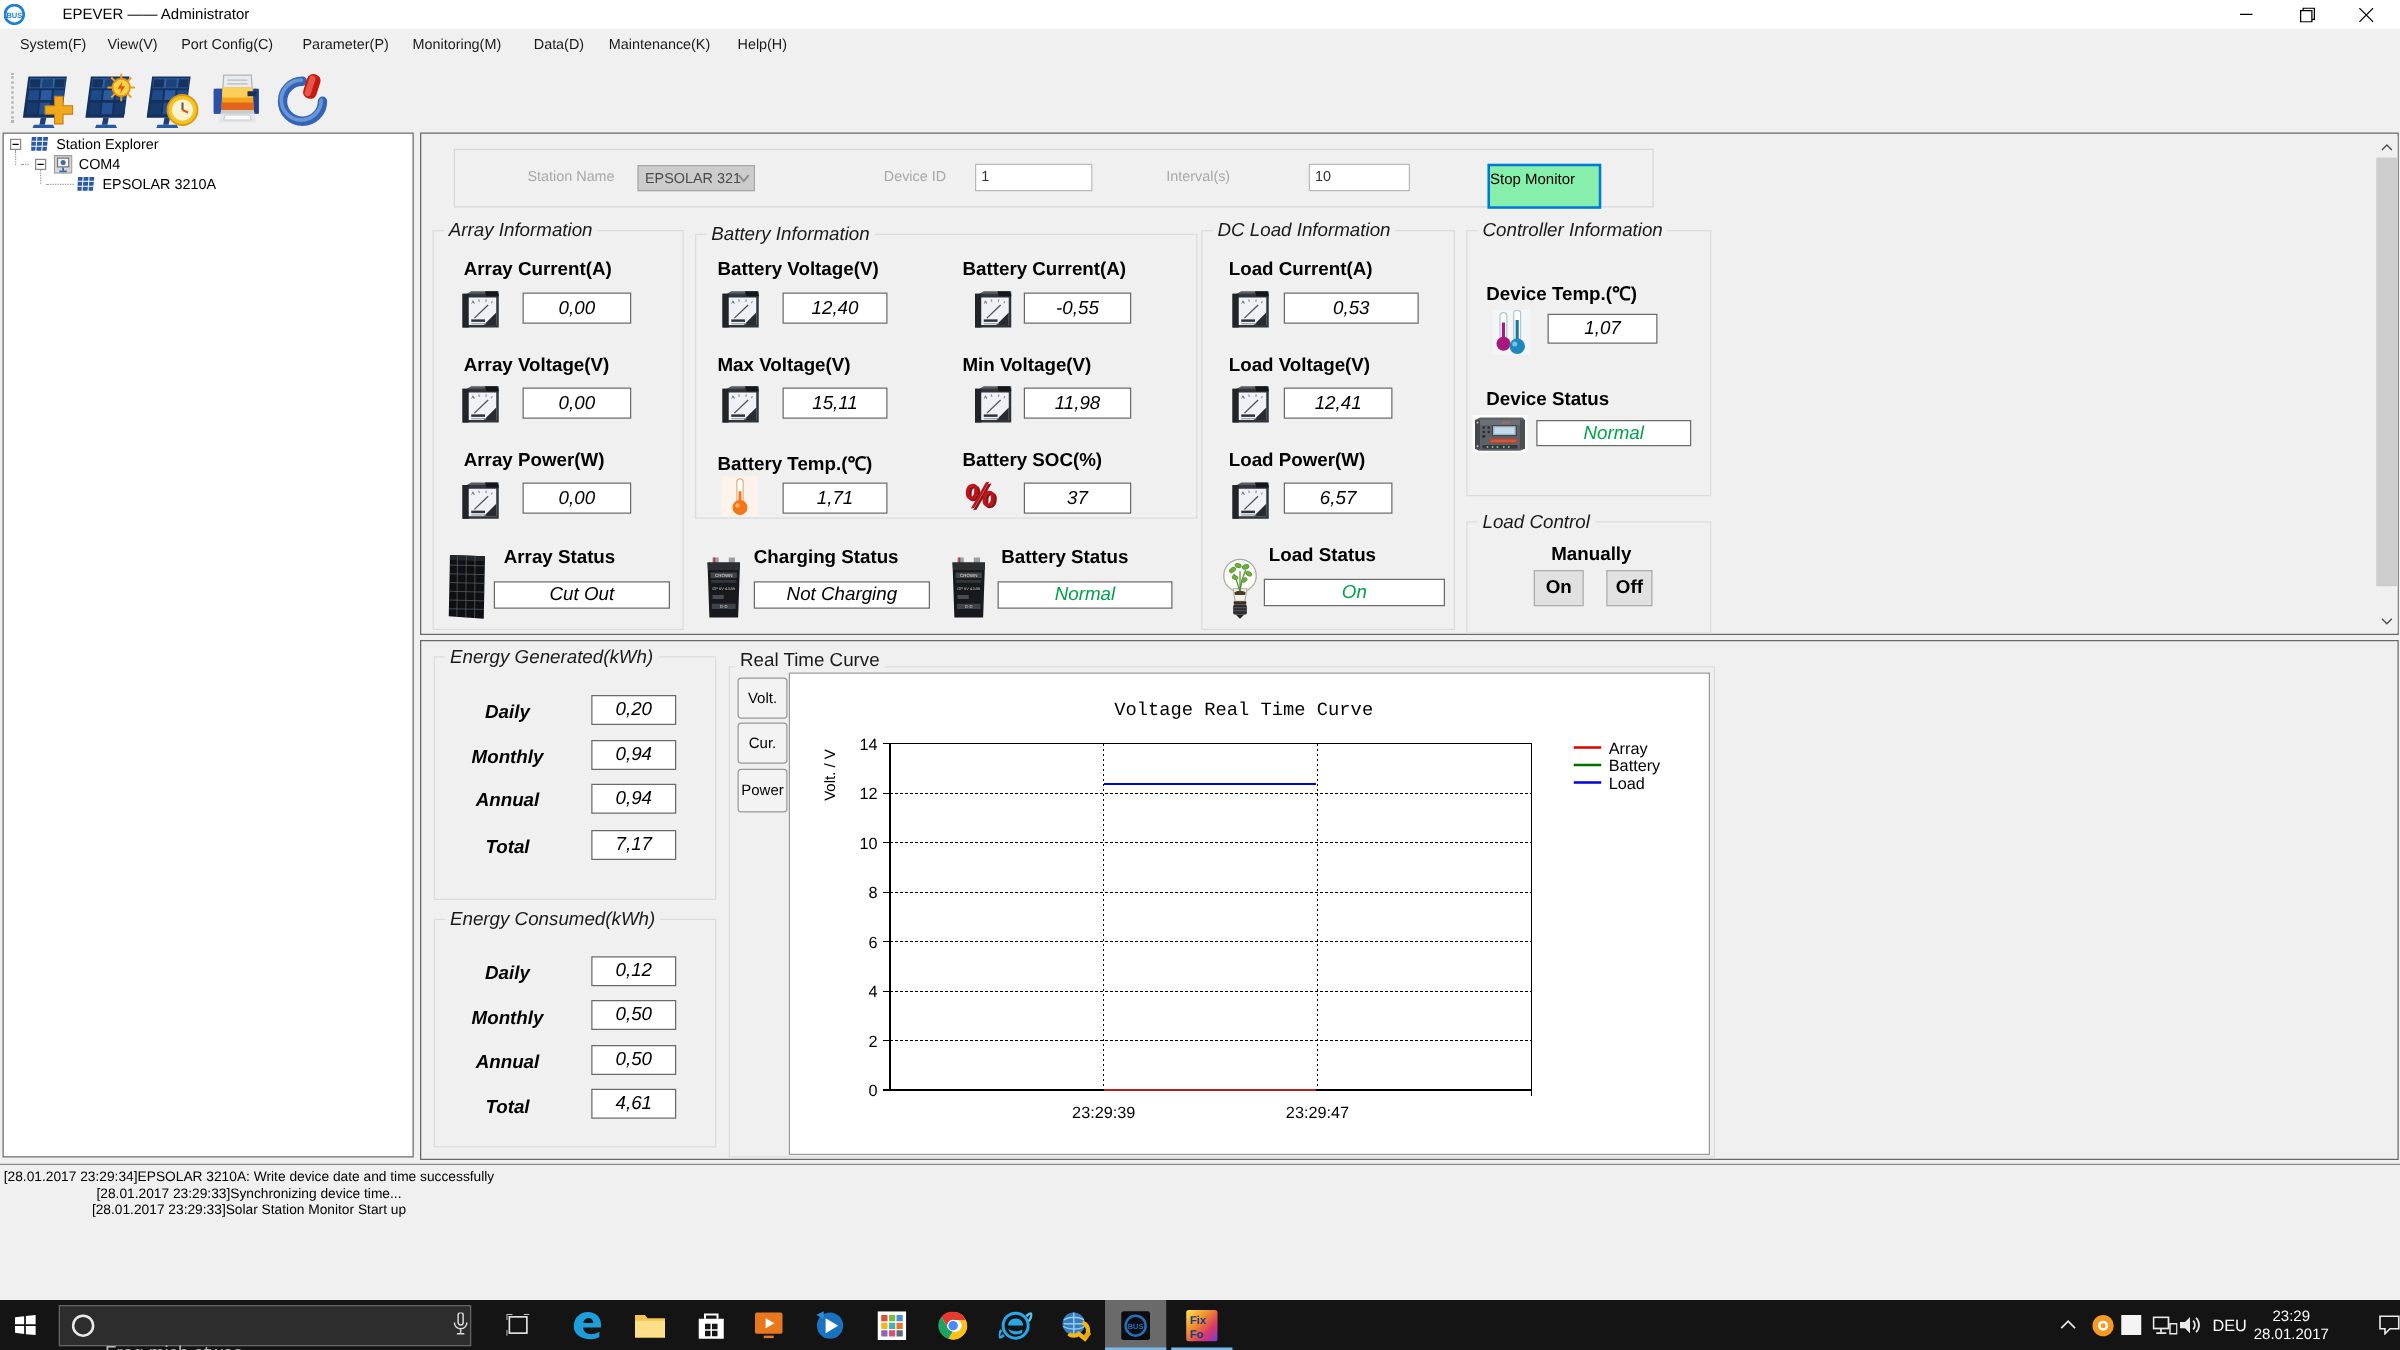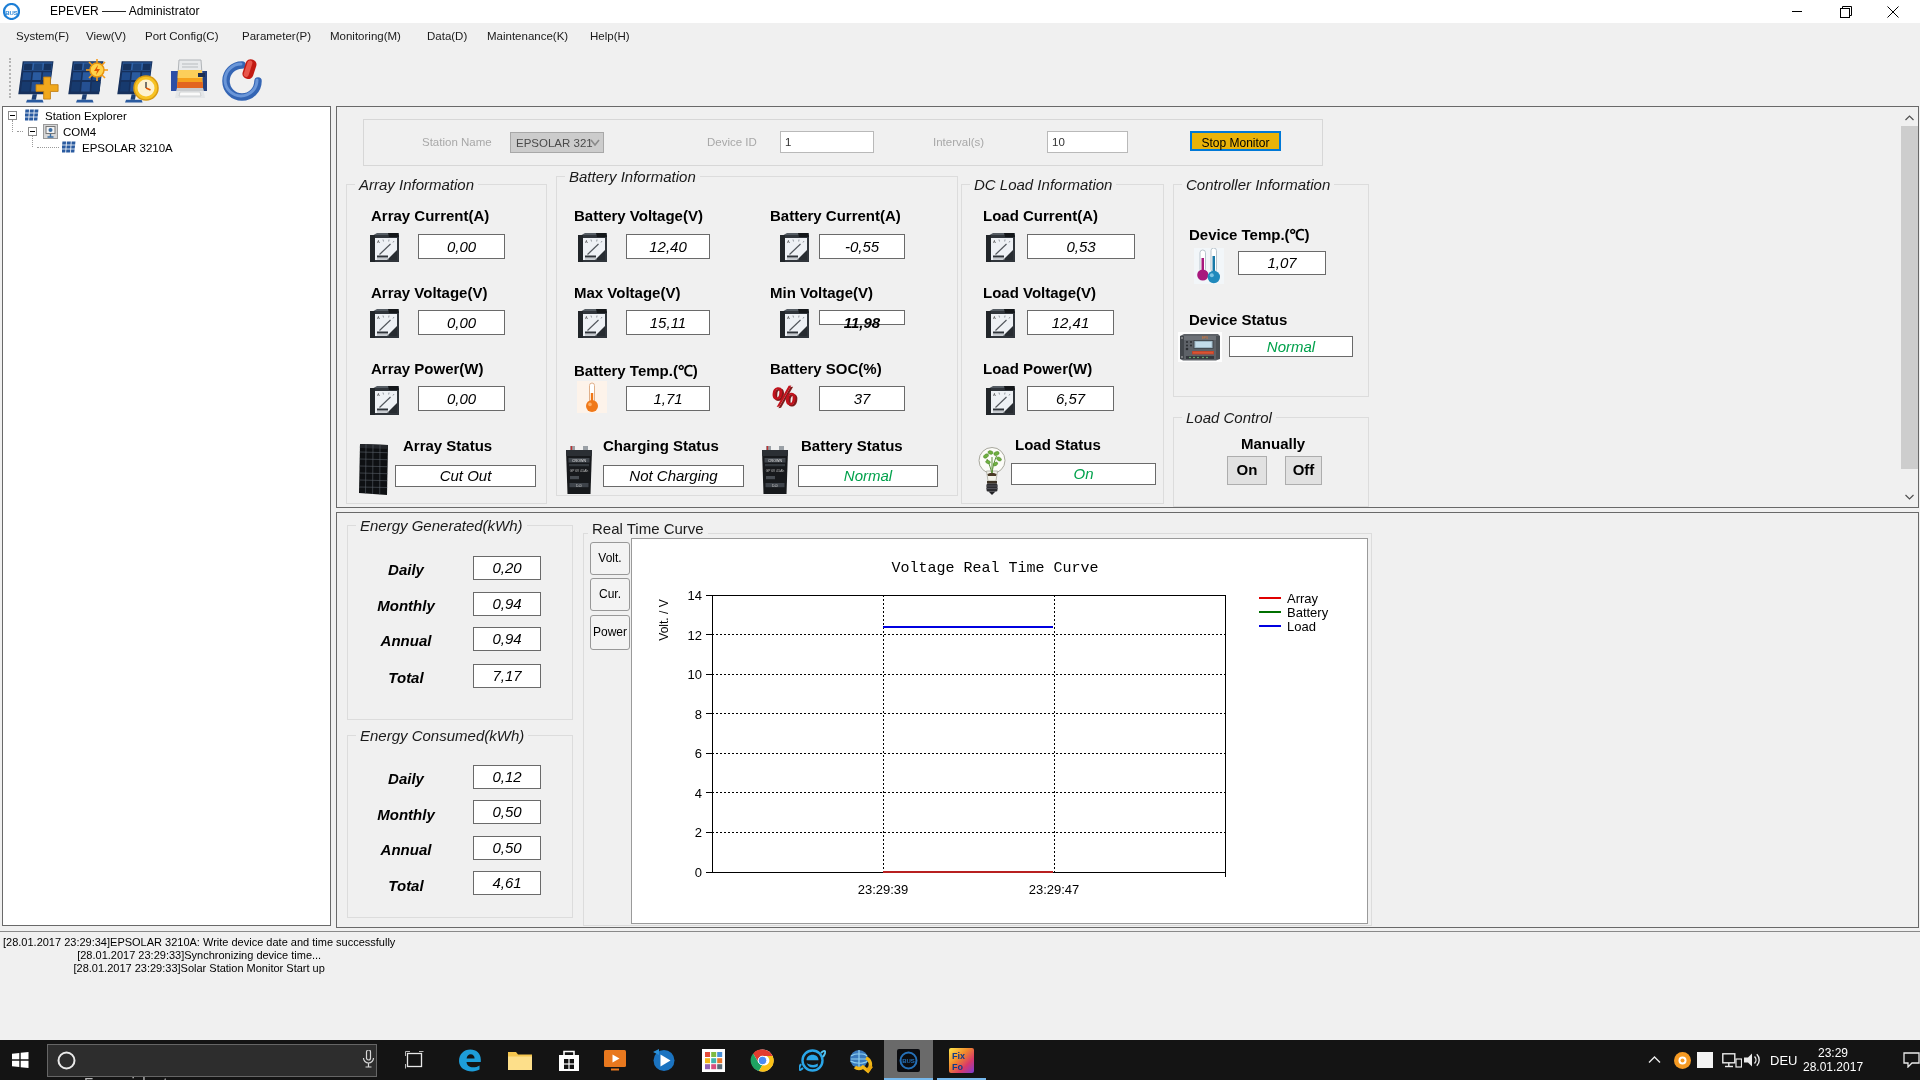--- a/index.html
+++ b/index.html
@@ -304,27 +304,27 @@
     </svg>
 </div>
 <div class="flbl" style="left:707px;top:136px;">Device ID</div>
 <div class="abs" style="left:780px;top:131px;width:94px;height:22px;background:#fff;border:1px solid #b9b9b9;">
   <span style="position:absolute;left:4px;top:4px;font-size:11.5px;color:#333;">1</span>
 </div>
 <div class="flbl" style="left:933px;top:136px;">Interval(s)</div>
 <div class="abs" style="left:1047px;top:131px;width:81px;height:22px;background:#fff;border:1px solid #b9b9b9;">
   <span style="position:absolute;left:4px;top:4px;font-size:11.5px;color:#333;">10</span>
 </div>
-<div class="abs" style="left:1190px;top:131px;width:91px;height:20px;background:#eab308;border:2px solid #0078d7;
-  font-size:12px;color:#000;text-align:center;line-height:20px;">Stop Monitor</div>
+<div class="abs" style="left:1190px;top:131px;width:91px;height:36px;background:#86efac;border:2px solid #0078d7;
+  font-size:12px;color:#000;line-height:20px;">Stop Monitor</div>
 
 <div class="gb" style="left:346px;top:184px;width:201px;height:320px;">
     <span class="t">Array Information</span>
   </div>
-<div class="gb" style="left:556px;top:176px;width:402px;height:320px;">
+<div class="gb" style="left:556px;top:187px;width:402px;height:228px;">
     <span class="t">Battery Information</span>
   </div>
 <div class="gb" style="left:961px;top:184px;width:203px;height:320px;padding-left:20px;">
     <span class="t">DC Load Information</span>
   </div>
 <div class="gb" style="left:1173px;top:184px;width:196px;height:213px;">
     <span class="t">Controller Information</span>
   </div>
 <div class="gb" style="left:1173px;top:417px;width:196px;height:90px;">
     <span class="t">Load Control</span>
@@ -376,21 +376,21 @@
 
   <div class="lbl" style="left:770px;top:207px;">Battery Current(A)</div>
   <svg class="abs" style="left:779px;top:231px" width="32" height="32">
       <use href="#gauge"></use>
     </svg>
   <div class="vb" style="left:819px;top:234px;width:86px;height:25px;line-height:23px;">-0,55</div>
   <div class="lbl" style="left:770px;top:284px;">Min Voltage(V)</div>
   <svg class="abs" style="left:779px;top:307px" width="32" height="32">
       <use href="#gauge"></use>
     </svg>
-  <div class="vb" style="left:819px;top:310px;width:86px;height:15px;line-height:23px;font-weight:bold;">11,98</div>
+  <div class="vb" style="left:819px;top:310px;width:86px;height:25px;line-height:23px;">11,98</div>
   <div class="lbl" style="left:770px;top:360px;">Battery SOC(%)</div>
   <svg class="abs" style="left:770px;top:382px" width="32" height="30">
       <use href="#pct"></use>
     </svg>
   <div class="vb" style="left:819px;top:386px;width:86px;height:25px;line-height:23px;">37</div>
   <svg class="abs" style="left:760px;top:443px" width="30" height="53">
       <use href="#batt"></use>
     </svg>
   <div class="lbl" style="left:801px;top:437px;">Battery Status</div>
   <div class="vb green" style="left:798px;top:465px;width:140px;height:22px;line-height:20px;">Normal</div>

